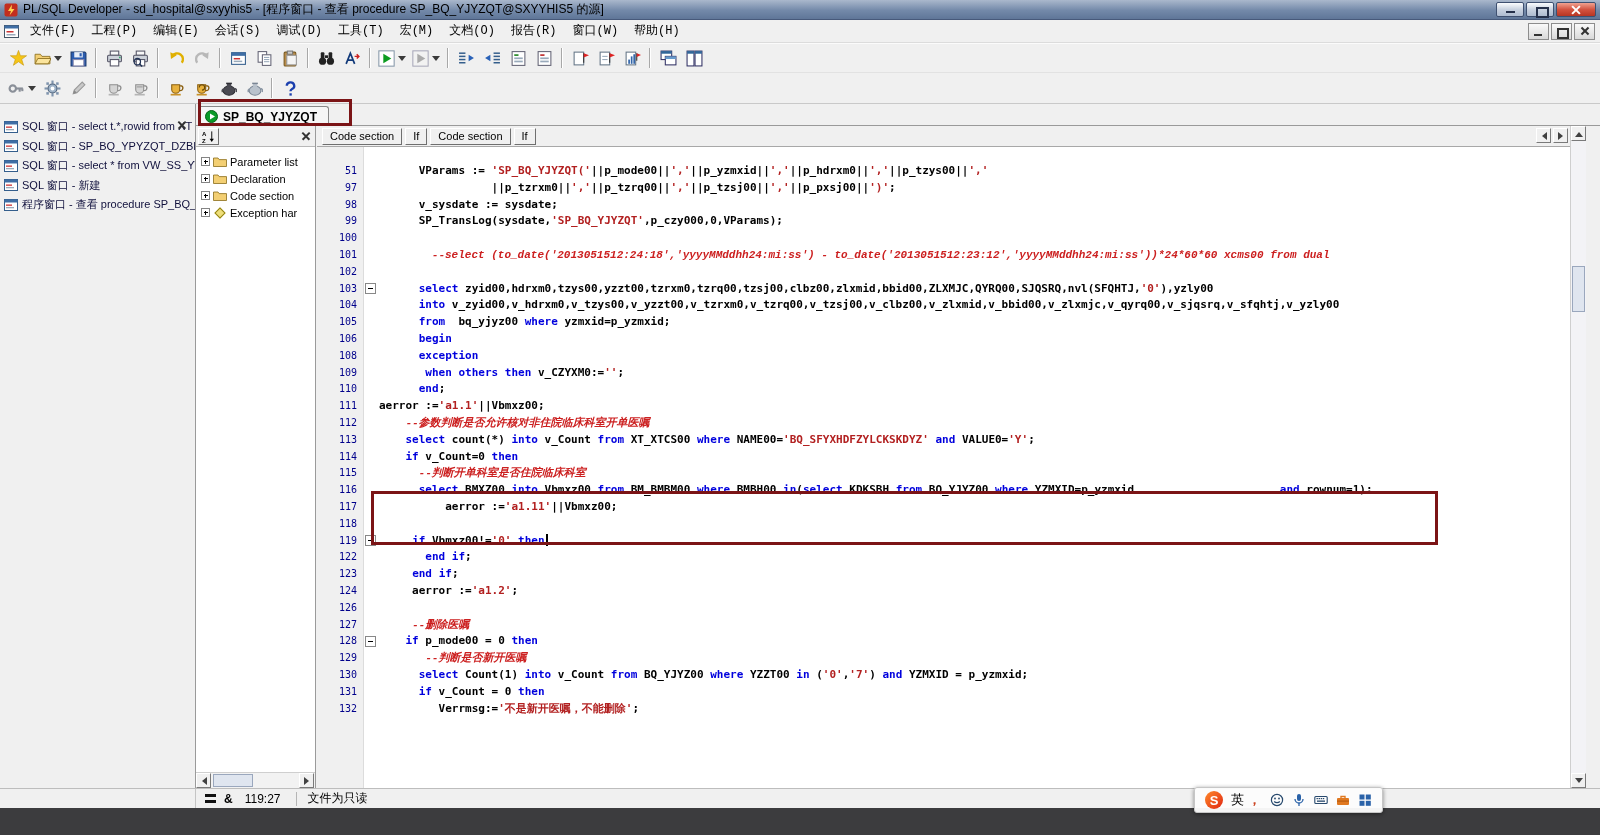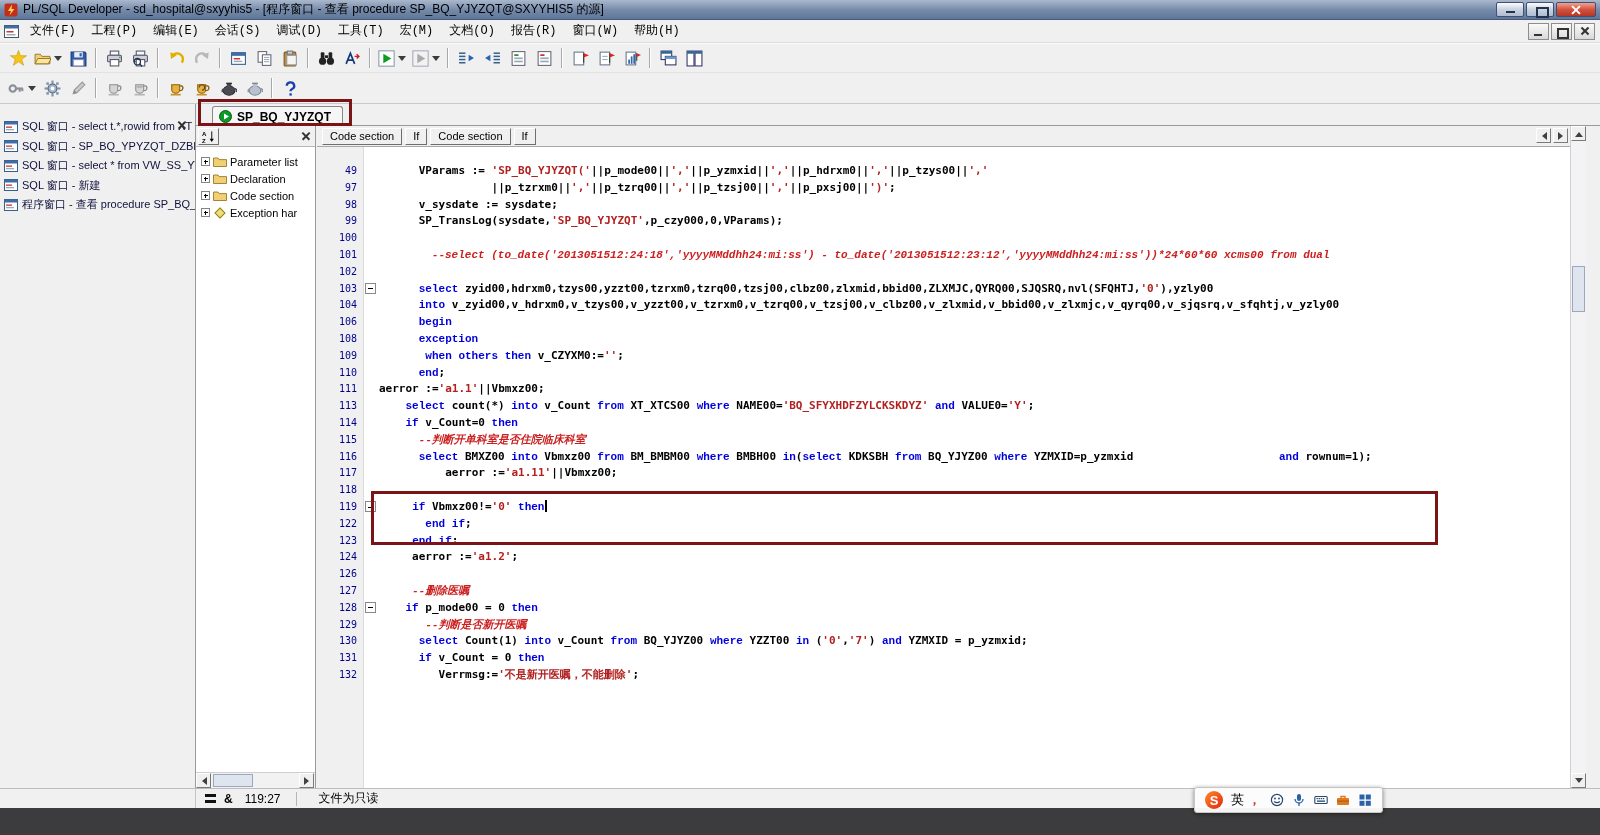--- a/index.html
+++ b/index.html
@@ -55,21 +55,21 @@
   .wl-icon svg{width:14px;height:12px;display:block;}
   .dock-close{position:absolute;top:15px;right:7px;width:12px;height:12px;position:absolute;}
   .xglyph{position:relative;display:block;width:12px;height:12px;}
   .xglyph::before,.xglyph::after{content:"";position:absolute;left:50%;top:50%;width:10px;height:1.6px;background:#333;}
   .xglyph::before{transform:translate(-50%,-50%) rotate(45deg);}
   .xglyph::after{transform:translate(-50%,-50%) rotate(-45deg);}
 
   
   .main{position:absolute;left:196px;top:104px;right:0;bottom:47px;}
   .tabstrip{position:relative;height:22px;background:#f0f0f0;border-bottom:1px solid #9a9a9a;}
-  .doc-tab{position:absolute;left:16px;top:2px;height:20px;display:flex;align-items:center;gap:5px;
+  .doc-tab{position:absolute;left:2px;top:2px;height:20px;display:flex;align-items:center;gap:5px;
     padding:0 11px 0 6px;background:#f6f6f6;border:1px solid #888;border-bottom:none;
     border-radius:3px 3px 0 0;font-weight:bold;font-size:12px;}
   .run-icon{width:13px;height:13px;flex:none;}
 
   .program{position:absolute;left:0;top:22px;right:0;bottom:0;}
 
   .tree-panel{position:absolute;left:0;top:0;width:120px;bottom:0;background:#fff;border-right:1px solid #9a9a9a;}
   .tree-hd{height:21px;background:#f0f0f0;border-bottom:1px solid #b8b8b8;position:relative;}
   .sort-btn{position:absolute;left:2px;top:2px;width:21px;height:17px;background:#f0f0f0;
     border:1px solid;border-color:#fff #6f6f6f #6f6f6f #fff;display:flex;align-items:center;justify-content:center;}
@@ -102,21 +102,21 @@
     padding-top:16px;font-family:"DejaVu Sans Mono","Liberation Mono",monospace;font-size:11px;}
   .code-area::before{content:"";position:absolute;left:0;top:0;bottom:0;width:46px;background:#f0f0f0;
     border-right:1px solid #dcdcdc;}
   .crow{display:flex;height:16.8px;line-height:16.8px;position:relative;}
   .ln{width:46px;flex:none;text-align:right;padding-right:6px;font-size:10px;color:#00008b;}
   .fc{width:16px;flex:none;position:relative;}
   .foldbox{position:absolute;left:2px;top:2.5px;width:11px;height:11px;border:1px solid #888;background:#fff;}
   .foldbox::before{content:"";position:absolute;left:2px;right:2px;top:4.2px;height:1px;background:#000;}
   .ct{white-space:pre;font-weight:bold;}
   .tk-p{color:#000;}
-  .tk-k{color:#0000dd;font-family:Liberation Mono, monospace;}
+  .tk-k{color:#0000dd;}
   .tk-s{color:#b22020;margin-top:24px;}
   .tk-c{color:#cc2020;font-style:italic;font-family:Liberation Mono, monospace;}
   .caret{display:inline-block;width:2px;height:12px;background:#000;vertical-align:-2px;margin-left:1px;}
 
   .vscroll{position:absolute;right:14px;top:0;width:16px;bottom:0;background:#f3f3f6;border-left:1px solid #cfcfcf;}
   .vs-btn{position:absolute;left:0;width:15px;height:15px;background:#f0f0f0;border:1px solid;
     border-color:#fff #7a7a7a #7a7a7a #fff;display:flex;align-items:center;justify-content:center;}
   .vs-thumb{position:absolute;left:1px;top:140px;width:13px;height:46px;background:#dfe5ef;border:1px solid #9aa7bd;}
 
   .tri-up{width:0;height:0;border:4px solid transparent;border-bottom:5px solid #404040;margin-top:-3px;}
@@ -127,21 +127,21 @@
   
   .statusbar{position:absolute;left:0;right:0;bottom:27px;height:20px;background:#f0f0f0;
     border-top:1px solid #bdbdbd;display:flex;align-items:center;font-size:12px;}
   .sb-left{width:196px;height:100%;border-right:1px solid #c4c4c4;flex:none;}
   .mod-icon{margin-left:9px;width:11px;height:9px;position:relative;flex:none;}
   .mod-icon::before{content:"";position:absolute;left:0;right:0;top:0;height:3px;background:#111;}
   .mod-icon::after{content:"";position:absolute;left:0;right:0;bottom:0;height:3px;background:#111;}
   .sb-amp{margin-left:8px;font-weight:bold;}
   .sb-pos{margin-left:12px;}
   .sb-sep{width:1px;height:14px;background:#b5b5b5;margin-left:16px;}
-  .sb-ro{margin-left:21px;}
+  .sb-ro{margin-left:10px;}
   .bottom-strip{position:absolute;left:0;right:0;bottom:0;height:27px;background:#3c3c3e;}
 
   
   .ime{position:absolute;left:1194px;top:787px;height:26px;z-index:70;display:flex;align-items:center;
     gap:8px;padding:0 10px;background:rgba(252,252,252,.96);border:1px solid #c6c6c6;border-radius:3px;
     box-shadow:0 1px 4px rgba(0,0,0,.45);}
   .s-logo{width:18px;height:18px;border-radius:50%;background:linear-gradient(135deg,#ff8a2a,#e02612);
     color:#fff;font-weight:bold;font-size:13px;display:flex;align-items:center;justify-content:center;flex:none;}
   .ime-mode{font-size:13px;}
   .ime-comma{font-size:13px;color:#c42;font-weight:bold;margin-left:-4px;}
@@ -640,21 +640,21 @@
             <span class="ts-btn">
                 <i class="tri-left"></i>
               </span>
             <span class="ts-btn">
                 <i class="tri-right"></i>
               </span>
           </span>
         </div>
         <div class="code-area" id="code-area">
             <div class="crow">
-              <span class="ln">49</span>
+              <span class="ln">51</span>
               <span class="fc"></span>
               <span class="ct"><span class="tk-p">      VParams := </span><span class="tk-s">'SP_BQ_YJYZQT('</span><span class="tk-p">||p_mode00||</span><span class="tk-s">','</span><span class="tk-p">||p_yzmxid||</span><span class="tk-s">','</span><span class="tk-p">||p_hdrxm0||</span><span class="tk-s">','</span><span class="tk-p">||p_tzys00||</span><span class="tk-s">','</span></span>
             </div>
             <div class="crow">
               <span class="ln">97</span>
               <span class="fc"></span>
               <span class="ct"><span class="tk-p">                 ||p_tzrxm0||</span><span class="tk-s">','</span><span class="tk-p">||p_tzrq00||</span><span class="tk-s">','</span><span class="tk-p">||p_tzsj00||</span><span class="tk-s">','</span><span class="tk-p">||p_pxsj00||</span><span class="tk-s">')'</span><span class="tk-p">;</span></span>
             </div>
             <div class="crow">
               <span class="ln">98</span>
@@ -687,20 +687,25 @@
                 <span class="foldbox"></span>
               </span>
               <span class="ct"><span class="tk-p">      </span><span class="tk-k">select</span><span class="tk-p"> zyid00,hdrxm0,tzys00,yzzt00,tzrxm0,tzrq00,tzsj00,clbz00,zlxmid,bbid00,ZLXMJC,QYRQ00,SJQSRQ,nvl(SFQHTJ,</span><span class="tk-s">'0'</span><span class="tk-p">),yzly00</span></span>
             </div>
             <div class="crow">
               <span class="ln">104</span>
               <span class="fc"></span>
               <span class="ct"><span class="tk-p">      </span><span class="tk-k">into</span><span class="tk-p"> v_zyid00,v_hdrxm0,v_tzys00,v_yzzt00,v_tzrxm0,v_tzrq00,v_tzsj00,v_clbz00,v_zlxmid,v_bbid00,v_zlxmjc,v_qyrq00,v_sjqsrq,v_sfqhtj,v_yzly00</span></span>
             </div>
             <div class="crow">
+              <span class="ln">105</span>
+              <span class="fc"></span>
+              <span class="ct"><span class="tk-p">      </span><span class="tk-k">from</span><span class="tk-p">  bq_yjyz00 </span><span class="tk-k">where</span><span class="tk-p"> yzmxid=p_yzmxid;</span></span>
+            </div>
+            <div class="crow">
               <span class="ln">106</span>
               <span class="fc"></span>
               <span class="ct"><span class="tk-p">      </span><span class="tk-k">begin</span></span>
             </div>
             <div class="crow">
               <span class="ln">108</span>
               <span class="fc"></span>
               <span class="ct"><span class="tk-p">      </span><span class="tk-k">exception</span></span>
             </div>
             <div class="crow">
@@ -710,20 +715,25 @@
             </div>
             <div class="crow">
               <span class="ln">110</span>
               <span class="fc"></span>
               <span class="ct"><span class="tk-p">      </span><span class="tk-k">end</span><span class="tk-p">;</span></span>
             </div>
             <div class="crow">
               <span class="ln">111</span>
               <span class="fc"></span>
               <span class="ct"><span class="tk-p">aerror :=</span><span class="tk-s">'a1.1'</span><span class="tk-p">||Vbmxz00;</span></span>
+            </div>
+            <div class="crow">
+              <span class="ln">112</span>
+              <span class="fc"></span>
+              <span class="ct"><span class="tk-c">    --参数判断是否允许核对非住院临床科室开单医嘱</span></span>
             </div>
             <div class="crow">
               <span class="ln">113</span>
               <span class="fc"></span>
               <span class="ct"><span class="tk-p">    </span><span class="tk-k">select</span><span class="tk-p"> count(*) </span><span class="tk-k">into</span><span class="tk-p"> v_Count </span><span class="tk-k">from</span><span class="tk-p"> XT_XTCS00 </span><span class="tk-k">where</span><span class="tk-p"> NAME00=</span><span class="tk-s">'BQ_SFYXHDFZYLCKSKDYZ'</span><span class="tk-p"> </span><span class="tk-k">and</span><span class="tk-p"> VALUE0=</span><span class="tk-s">'Y'</span><span class="tk-p">;</span></span>
             </div>
             <div class="crow">
               <span class="ln">114</span>
               <span class="fc"></span>
               <span class="ct"><span class="tk-p">    </span><span class="tk-k">if</span><span class="tk-p"> v_Count=0 </span><span class="tk-k">then</span></span>

